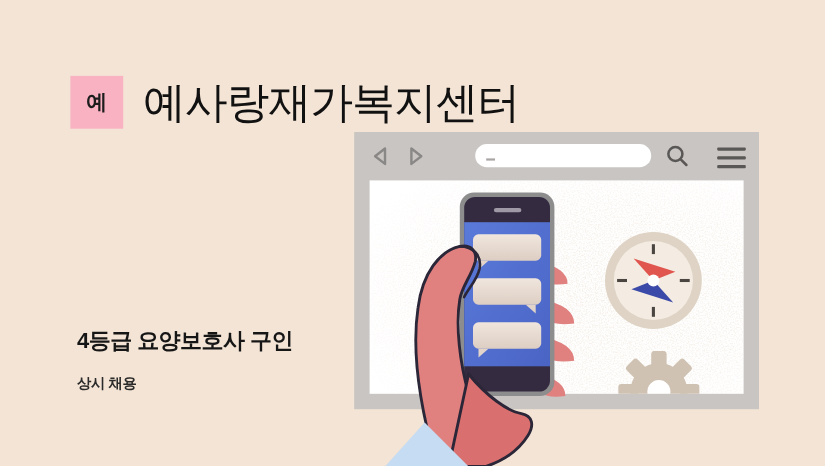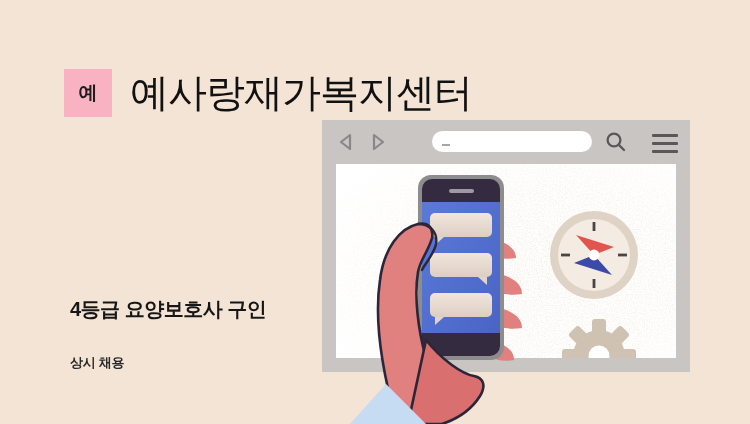--- a/index.html
+++ b/index.html
@@ -58,21 +58,20 @@
   }
   .subline {
     position: absolute;
     left: 70px;
     top: 340px;
     font-size: 13px;
     font-weight: 700;
     color: #2a2a2a;
     letter-spacing: -0.3px;
     white-space: nowrap;
-    margin-top: 14px;
   }
 
   
   .browser {
     position: absolute;
     left: 322px;
     top: 120px;
     width: 368px;
     height: 252px;
     background: #c9c5c3;

